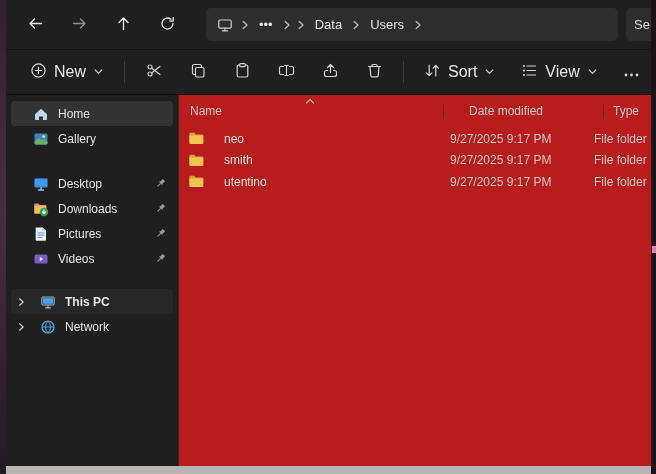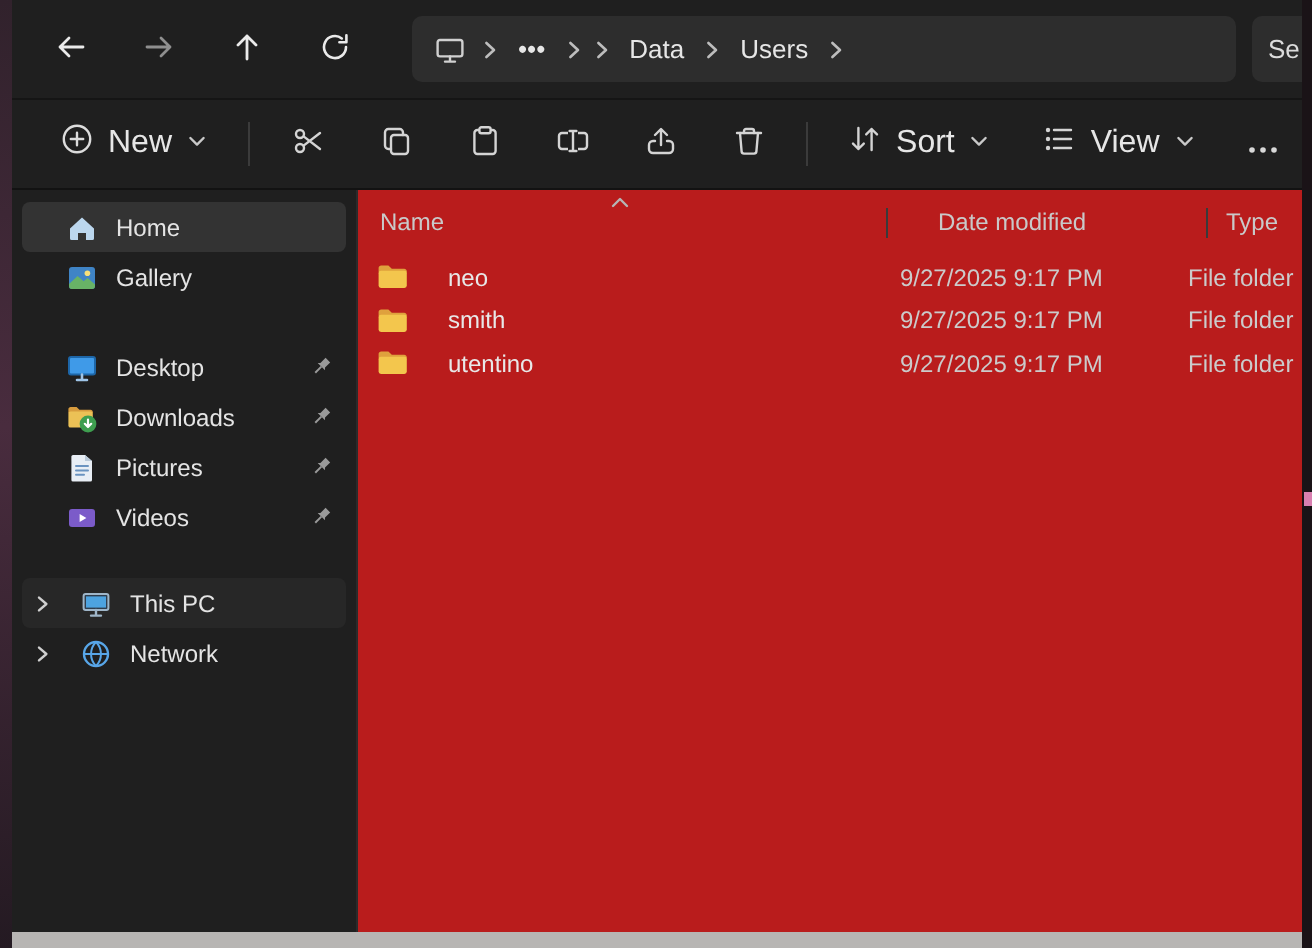--- a/index.html
+++ b/index.html
@@ -42,21 +42,21 @@
 
   
   .main { display:flex; height:371px; }
 
   .sidebar { width:173px; flex:none; background:#1f1f1f; border-right:1px solid #2b2b2b;
     padding:6px 5px 0 5px; font-size:12px; color:#e4e4e4; }
   .side-item { display:flex; align-items:center; height:25px; border-radius:4px;
     padding:0 6px 0 22px; gap:9px; }
   .side-item.tree { padding-left:4px; }
   .side-item.selected { background:#333333; }
-  .side-item.hover2 { background:#272727; }
+  .side-item.hover2 { background:#272727;font-weight:bold; }
   .side-icon { width:16px; height:16px; display:flex; align-items:center; justify-content:center; flex:none; }
   .side-label { white-space:nowrap; }
   .tree-chev { width:12px; height:12px; display:flex; align-items:center; justify-content:center;
     margin-right:4px; flex:none; }
   .pin { margin-left:auto; display:flex; align-items:center; }
   .side-gap-a { height:20px; } .side-gap-b { height:18px; }
 
   
   .content { flex:1; background:#b91c1c; position:relative; padding-top:4px; font-size:12px; }
   .sort-caret { position:absolute; left:125px; top:-1px; }

